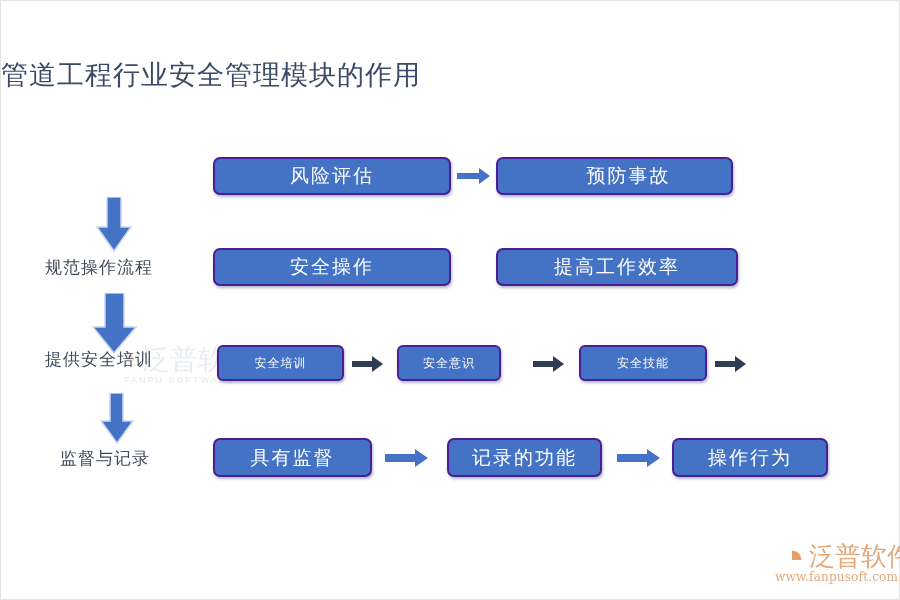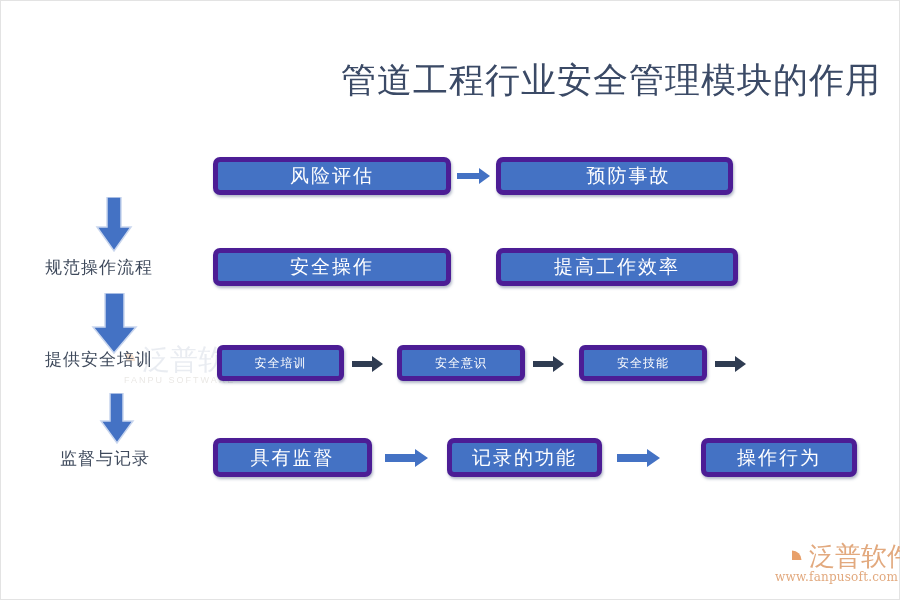--- a/index.html
+++ b/index.html
@@ -22,22 +22,22 @@
     box-sizing: border-box;
     background: #ffffff;
   }
 
   
   .title {
     position: absolute;
     left: 0;
     top: 56px;
     width: 880px;
-    text-align: right;
-    font-size: 35px;
+    text-align: left;
+    font-size: 27px;
     letter-spacing: 1px;
     color: #3b4a66;
     font-family: "DejaVu Serif", "Liberation Serif", serif;
     white-space: nowrap;
   }
 
   
   .stage-label {
     position: absolute;
     font-size: 17px;
@@ -45,21 +45,21 @@
     font-family: "DejaVu Serif", "Liberation Serif", serif;
     white-space: nowrap;
     letter-spacing: 1px;
     z-index: 5;
   }
 
   
   .box {
     position: absolute;
     background: #4472c4;
-    border: 5px solid #4c1d95;
+    border: 2px solid #4c1d95;
     border-radius: 7px;
     box-shadow: 1px 2px 3px rgba(80, 95, 130, 0.45);
     color: #ffffff;
     display: flex;
     align-items: center;
     justify-content: center;
     font-size: 19px;
     letter-spacing: 2px;
     font-family: "DejaVu Serif", "Liberation Serif", serif;
     box-sizing: border-box;
@@ -214,21 +214,21 @@
   <div class="stage-label" style="left:44px; top:347px;">提供安全培训</div>
 
   <div class="box small" style="left:216px; top:344px; width:127px; height:36px;">安全培训</div>
 
   <div class="arrow-right" style="left:351px; top:353px;">
     <svg width="32" height="20" viewBox="0 0 32 20">
       <path d="M0 7 L20 7 L20 2 L31 10 L20 18 L20 13 L0 13 Z" fill="#2f3c52"></path>
     </svg>
   </div>
 
-  <div class="box small" style="left:396px; top:344px; width:128px; height:36px;">安全意识</div>
+  <div class="box small" style="left:396px; top:344px; width:104px; height:36px;">安全意识</div>
 
   <div class="arrow-right" style="left:532px; top:353px;">
     <svg width="32" height="20" viewBox="0 0 32 20">
       <path d="M0 7 L20 7 L20 2 L31 10 L20 18 L20 13 L0 13 Z" fill="#2f3c52"></path>
     </svg>
   </div>
 
   <div class="box small" style="left:578px; top:344px; width:128px; height:36px;">安全技能</div>
 
   <div class="arrow-right" style="left:714px; top:353px;">
@@ -249,21 +249,21 @@
   </div>
 
   <div class="box" style="left:446px; top:437px; width:155px; height:39px;">记录的功能</div>
 
   <div class="arrow-right" style="left:616px; top:447px;">
     <svg width="44" height="20" viewBox="0 0 44 20">
       <path d="M0 6 L30 6 L30 1 L43 10 L30 19 L30 14 L0 14 Z" fill="#4472c4"></path>
     </svg>
   </div>
 
-  <div class="box" style="left:671px; top:437px; width:156px; height:39px;margin-left:29px;">操作行为</div>
+  <div class="box" style="left:671px; top:437px; width:156px; height:39px;">操作行为</div>
 
   <div class="logo">
     <div class="logo-mark">
       <svg width="36" height="32" viewBox="0 0 36 32">
         <path d="M17 2 A14 14 0 1 0 17 30 A14 14 0 0 1 17 2 Z" fill="#8897b5"></path>
         <path d="M21 9.5 A9.5 9.5 0 0 1 30.5 19 L21 19 Z" fill="#e8a06a"></path>
       </svg>
     </div>
     <div class="logo-text">泛普软件</div>
     <div class="logo-url">www.fanpusoft.com</div>

